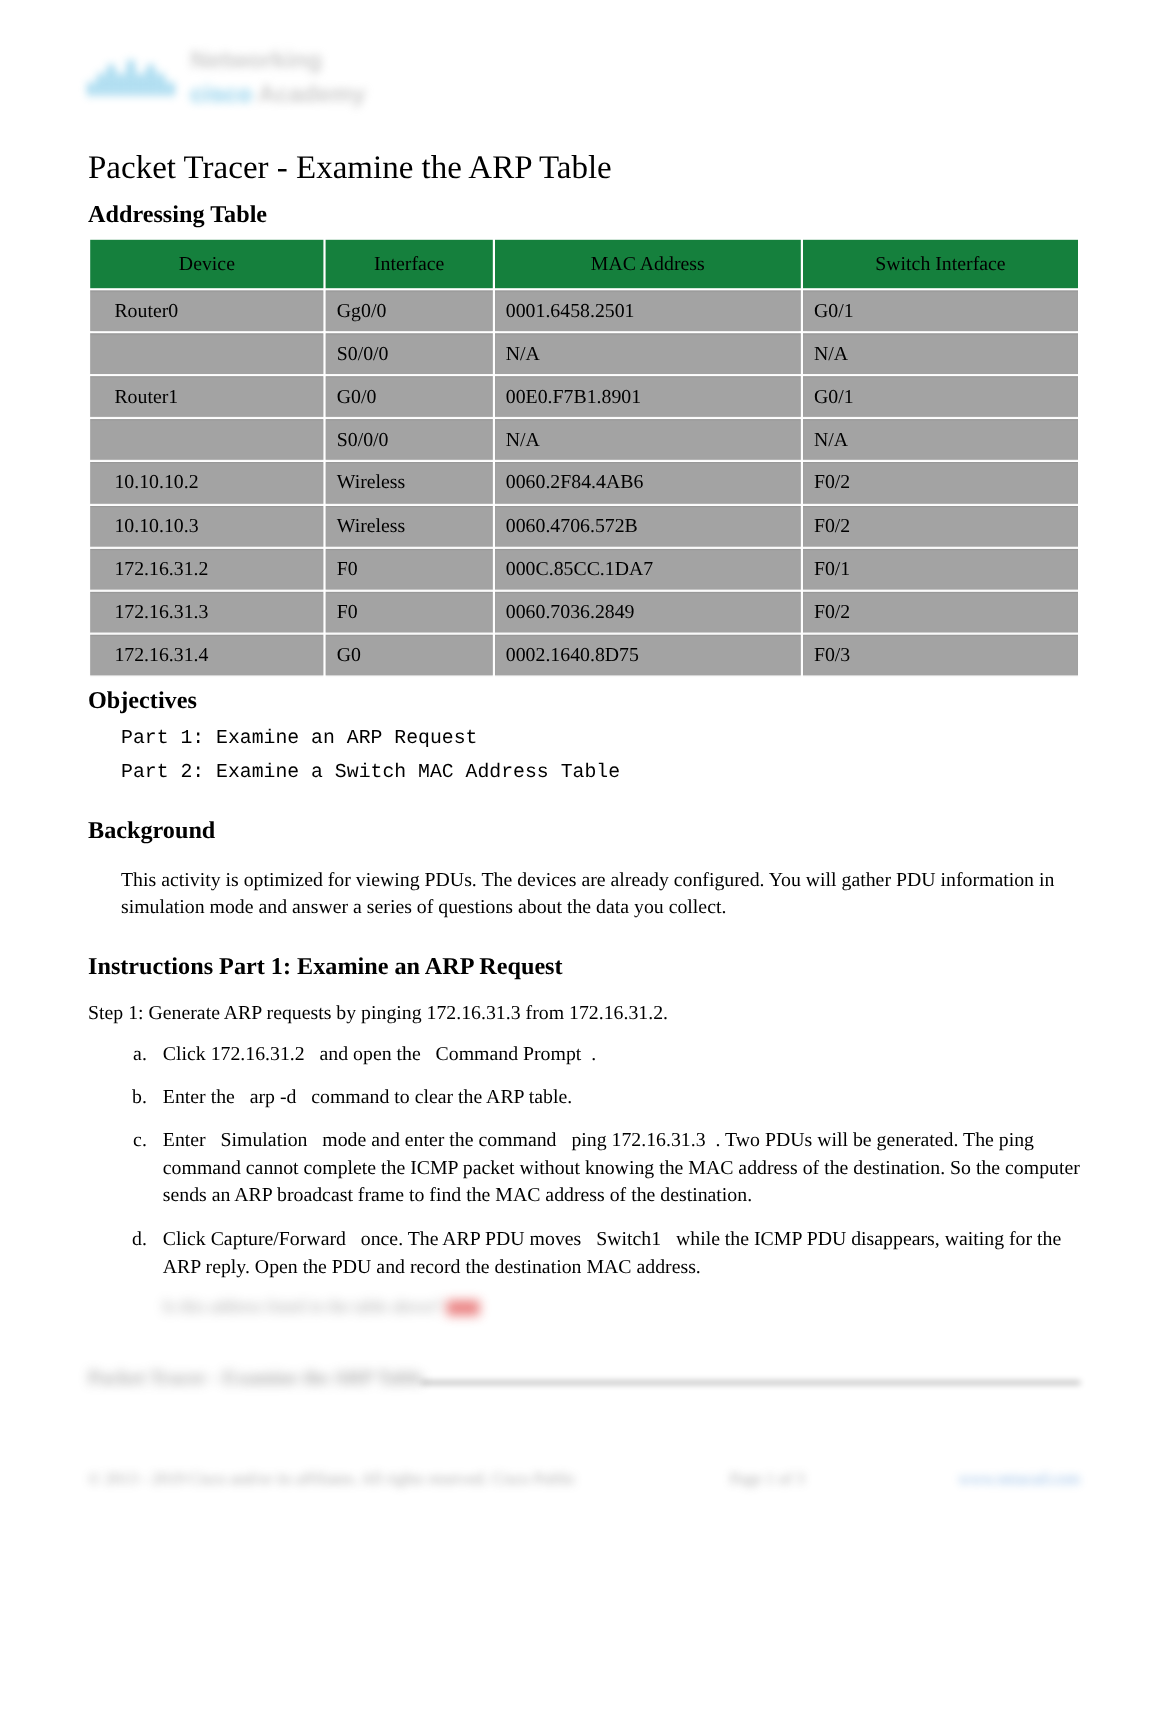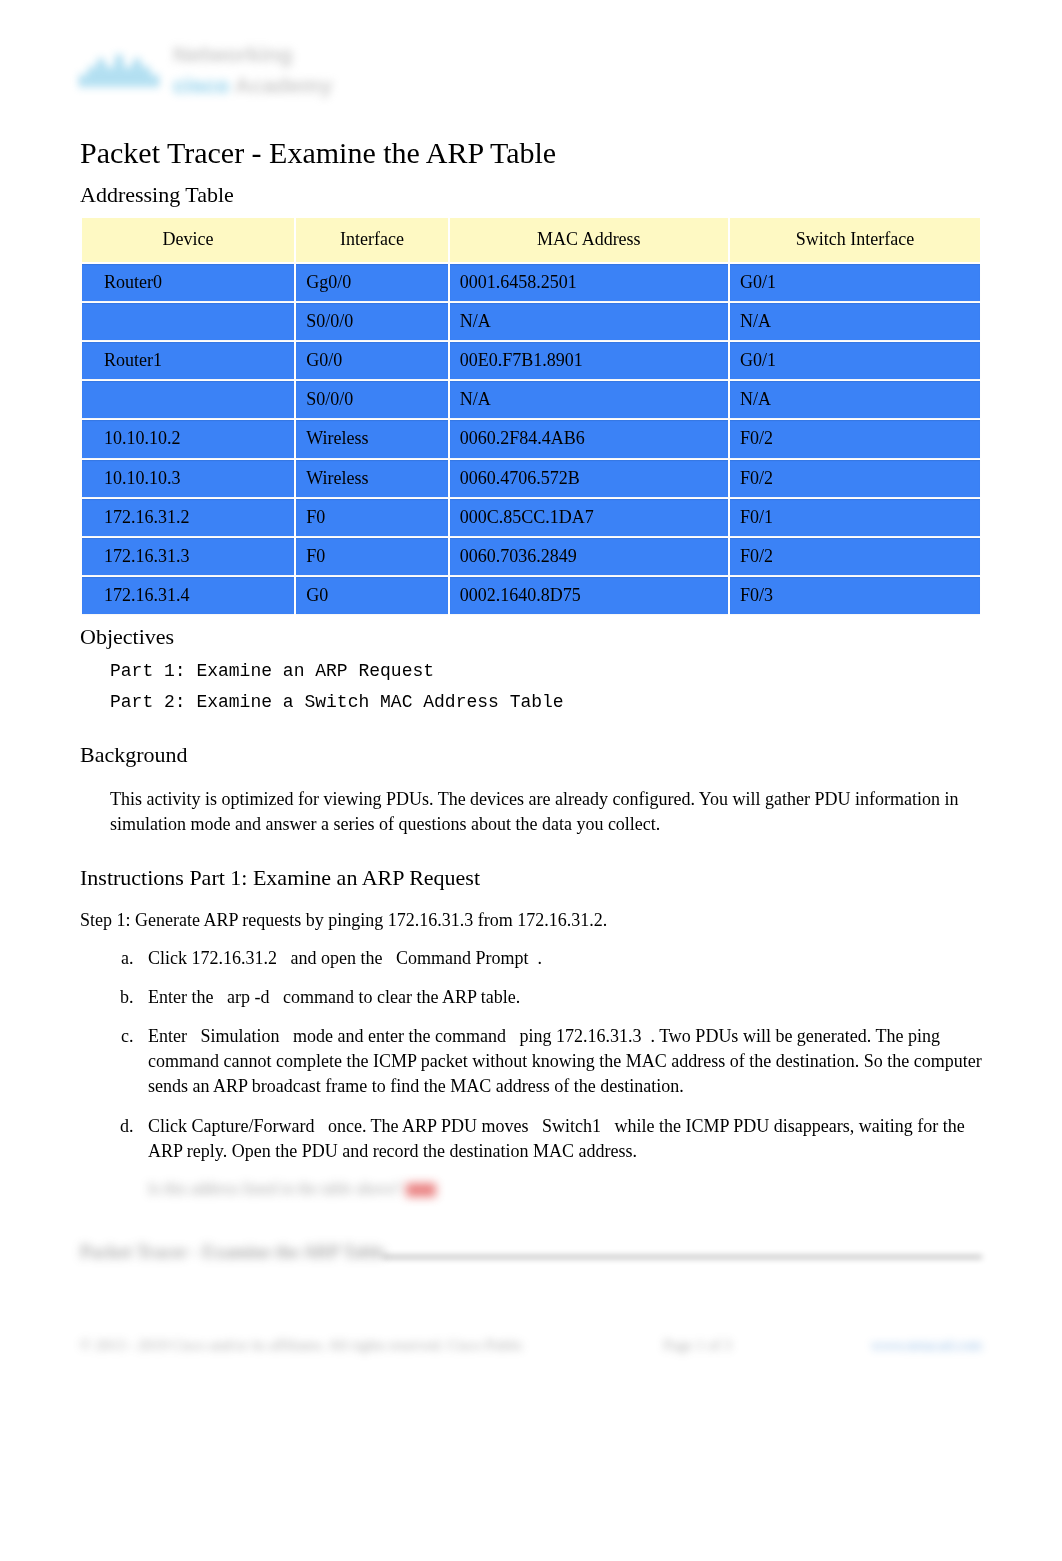--- a/index.html
+++ b/index.html
@@ -36,40 +36,40 @@
       font-weight: 600;
     }
     .logo-text .brand { color: #1ba0d7; }
     h1.title {
       font-size: 30px;
       font-weight: 400;
       margin-bottom: 1px;
     }
     h2.section {
       font-size: 22px;
-      font-weight: 400;
+      font-weight: 700;
       margin-top: 6px;
       margin-bottom: 6px;
     }
     h2.section.mt { margin-top: 25px; }
     .table {
       width: 100%;
       border-collapse: separate;
       border-spacing: 2px;
       margin-top: 5px;
       margin-bottom: 5px;
     }
     .table th {
-      background: #fef9c3;
+      background: #15803d;
       font-weight: 400;
       padding: 9px 10px;
       font-size: 18px;
     }
     .table td {
-      background: #3b82f6;
+      background: #a3a3a3;
       padding: 6px 10px;
       font-size: 18px;
       box-shadow: 0 1px 1px rgba(0,0,0,0.08) inset, 0 1px 1px rgba(0,0,0,0.03);
     }
     .table td.col0 { padding-left: 22px; }
     .objectives { margin-left: 30px; }
     .objectives p { margin: 6px 0; font-family: Liberation Mono, monospace; }
     .background-text { margin-left: 30px; margin-top: 16px; }
     .step-title { margin-top: 15px; margin-bottom: 12px; font-size: 18px; }
     ol.steps {

